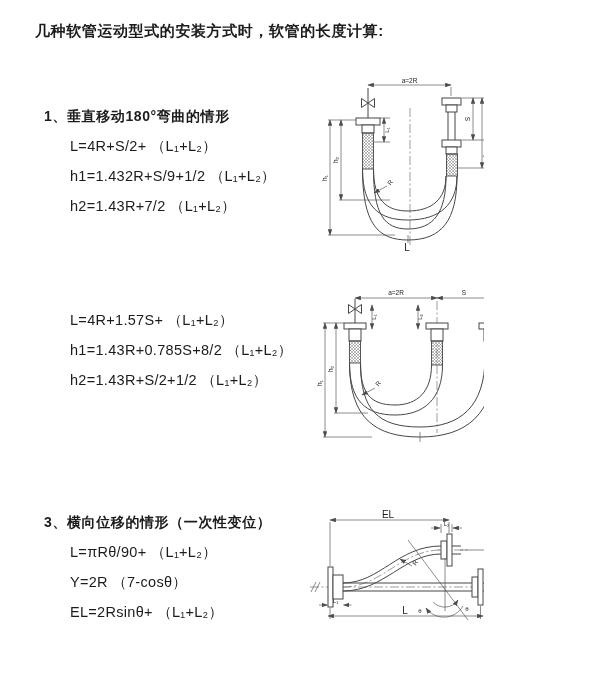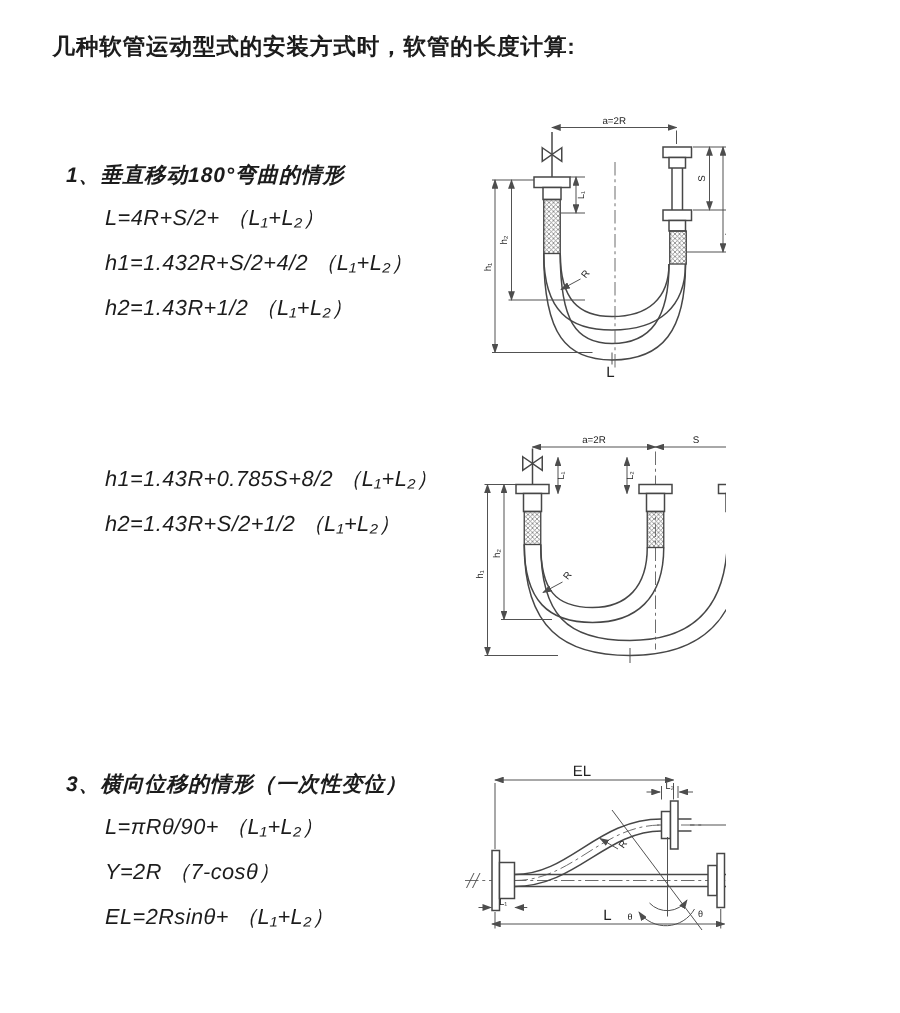--- a/index.html
+++ b/index.html
@@ -1,19 +1,19 @@
 <!DOCTYPE html>
 <html><head>
 <meta charset="utf-8">
 <style>
   html,body{margin:0;padding:0;background:#fff;}
   .page{position:relative;width:484px;height:675px;background:#ffffff;
         font-family:"Liberation Sans","DejaVu Sans",sans-serif;color:#1c1c1c;overflow:hidden;}
   .title{position:absolute;left:35px;top:22px;font-size:15px;font-weight:700;letter-spacing:.6px;}
-  .sec{position:absolute;left:44px;width:295px;font-style:italic;}
+  .sec{position:absolute;left:44px;width:295px;}
   .sec-heading{font-size:14px;font-weight:700;line-height:20px;letter-spacing:.6px;}
   .formula{font-size:14.5px;line-height:20px;margin:10px 4px 0 26px;letter-spacing:.3px;}
   svg.diagram{position:absolute;}
   .ln{fill:none;stroke:#474747;stroke-width:1;}
   .dim{fill:none;stroke:#4d4d4d;stroke-width:.65;}
   .cl{fill:none;stroke:#5c5c5c;stroke-width:.6;stroke-dasharray:9 2.5 2 2.5;}
   .fit{fill:#ffffff;stroke:#474747;stroke-width:1;}
   .braid{stroke:#474747;stroke-width:.9;}
   svg text{fill:#222222;font-family:"Liberation Sans","DejaVu Sans",sans-serif;}
   .dlbl{font-size:6.5px;}
@@ -23,25 +23,26 @@
 </head>
 <body>
 
 <div class="page">
 
   <div class="title">几种软管运动型式的安装方式时，软管的长度计算:</div>
 
   <section class="sec" style="top:106px">
     <div class="sec-heading">1、垂直移动180°弯曲的情形</div>
     <div class="formula">L=4R+S/2+ （L₁+L₂）</div>
-    <div class="formula">h1=1.432R+S/2+4/2 （L₁+L₂）</div>
-    <div class="formula">h2=1.43R+1/2 （L₁+L₂）</div>
+    <div class="formula">h1=1.432R+S/9+1/2 （L₁+L₂）</div>
+    <div class="formula">h2=1.43R+7/2 （L₁+L₂）</div>
   </section>
 
   <section class="sec" style="top:300px">
+    <div class="formula">L=4R+1.57S+ （L₁+L₂）</div>
     <div class="formula">h1=1.43R+0.785S+8/2 （L₁+L₂）</div>
     <div class="formula">h2=1.43R+S/2+1/2 （L₁+L₂）</div>
   </section>
 
   <section class="sec" style="top:512px">
     <div class="sec-heading">3、横向位移的情形（一次性变位）</div>
     <div class="formula">L=πRθ/90+ （L₁+L₂）</div>
     <div class="formula">Y=2R （7-cosθ）</div>
     <div class="formula">EL=2Rsinθ+ （L₁+L₂）</div>
   </section>

